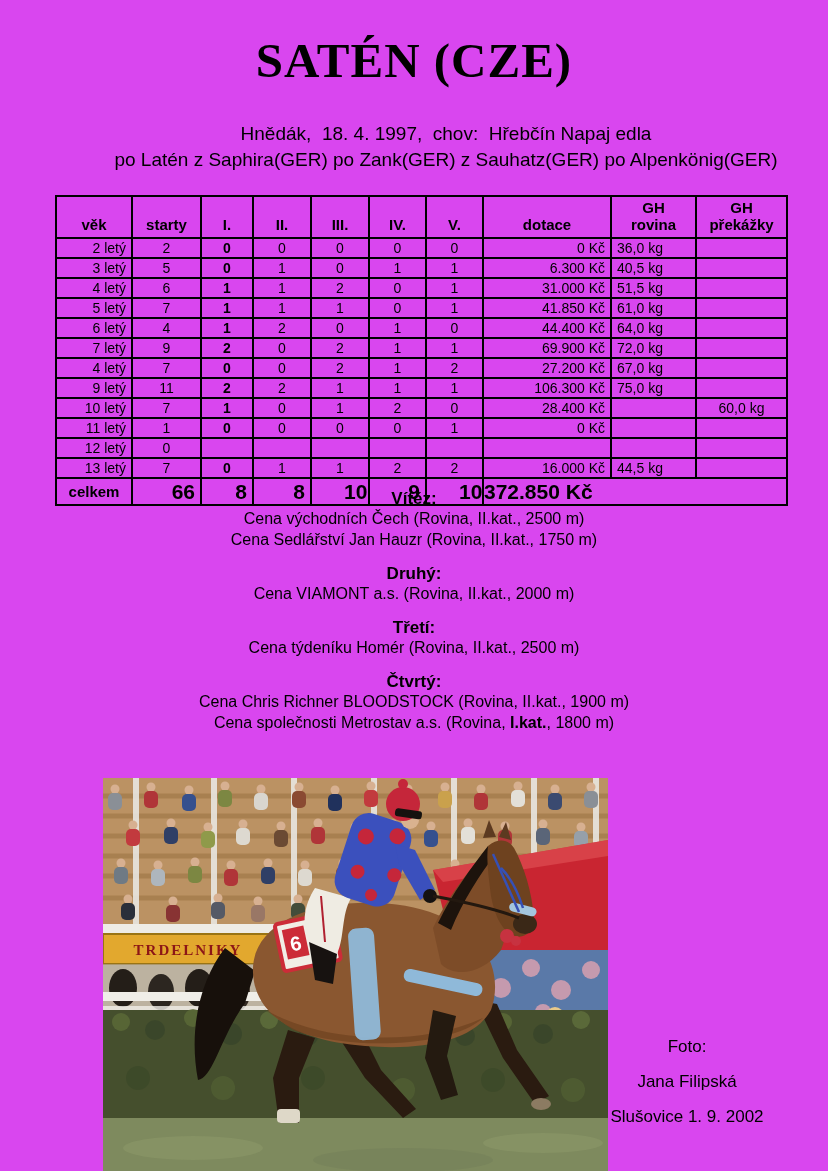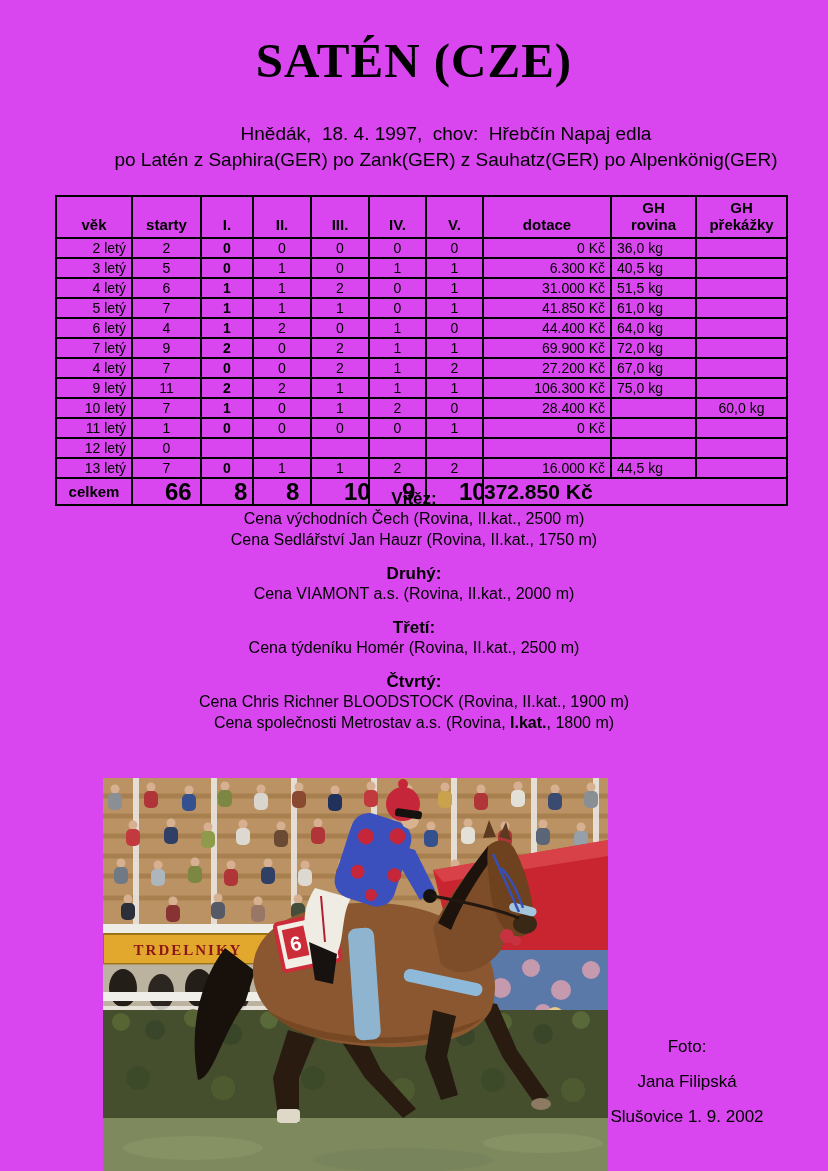--- a/index.html
+++ b/index.html
@@ -17,21 +17,21 @@
   table.stats thead th{height:36px;vertical-align:bottom;font-size:15px;font-weight:700;
               text-align:center;line-height:17px;padding-bottom:4px;}
   td.vek{text-align:right;padding-right:9px;}
   td.c{text-align:center;}
   td.b{font-weight:700;}
   td.dot{text-align:right;padding-right:7px;}
   td.rov{text-align:left;padding-left:9px;}
   td.prk{text-align:center;}
   tr.total th,tr.total td{height:25px;}
   tr.total .lbl{font-weight:700;font-size:15px;text-align:center;vertical-align:middle;}
-  tr.total .n{font-weight:700;font-size:24px;text-align:left;line-height:23px;padding-left:32px;}
+  tr.total .n{font-weight:700;font-size:21px;text-align:right;line-height:23px;padding-left:32px;}
   tr.total .tdot{font-weight:700;font-size:21px;text-align:left;padding-left:0;line-height:23px;}
   .results{position:absolute;top:489px;left:0;width:100%;text-align:center;}
   .res-sec{margin-bottom:14px;}
   .res-h{font-weight:700;font-size:17px;line-height:19px;}
   .res-l{font-size:16px;line-height:21px;}
   .res-l b{font-weight:700;}
   .photo{position:absolute;left:75px;top:778px;width:505px;height:488px;padding-left:28px;}
   .photo svg{display:block;width:505px;height:400px;}
   .credits{position:absolute;left:592px;top:1036px;width:190px;text-align:center;
            font-size:17px;line-height:21px;}

